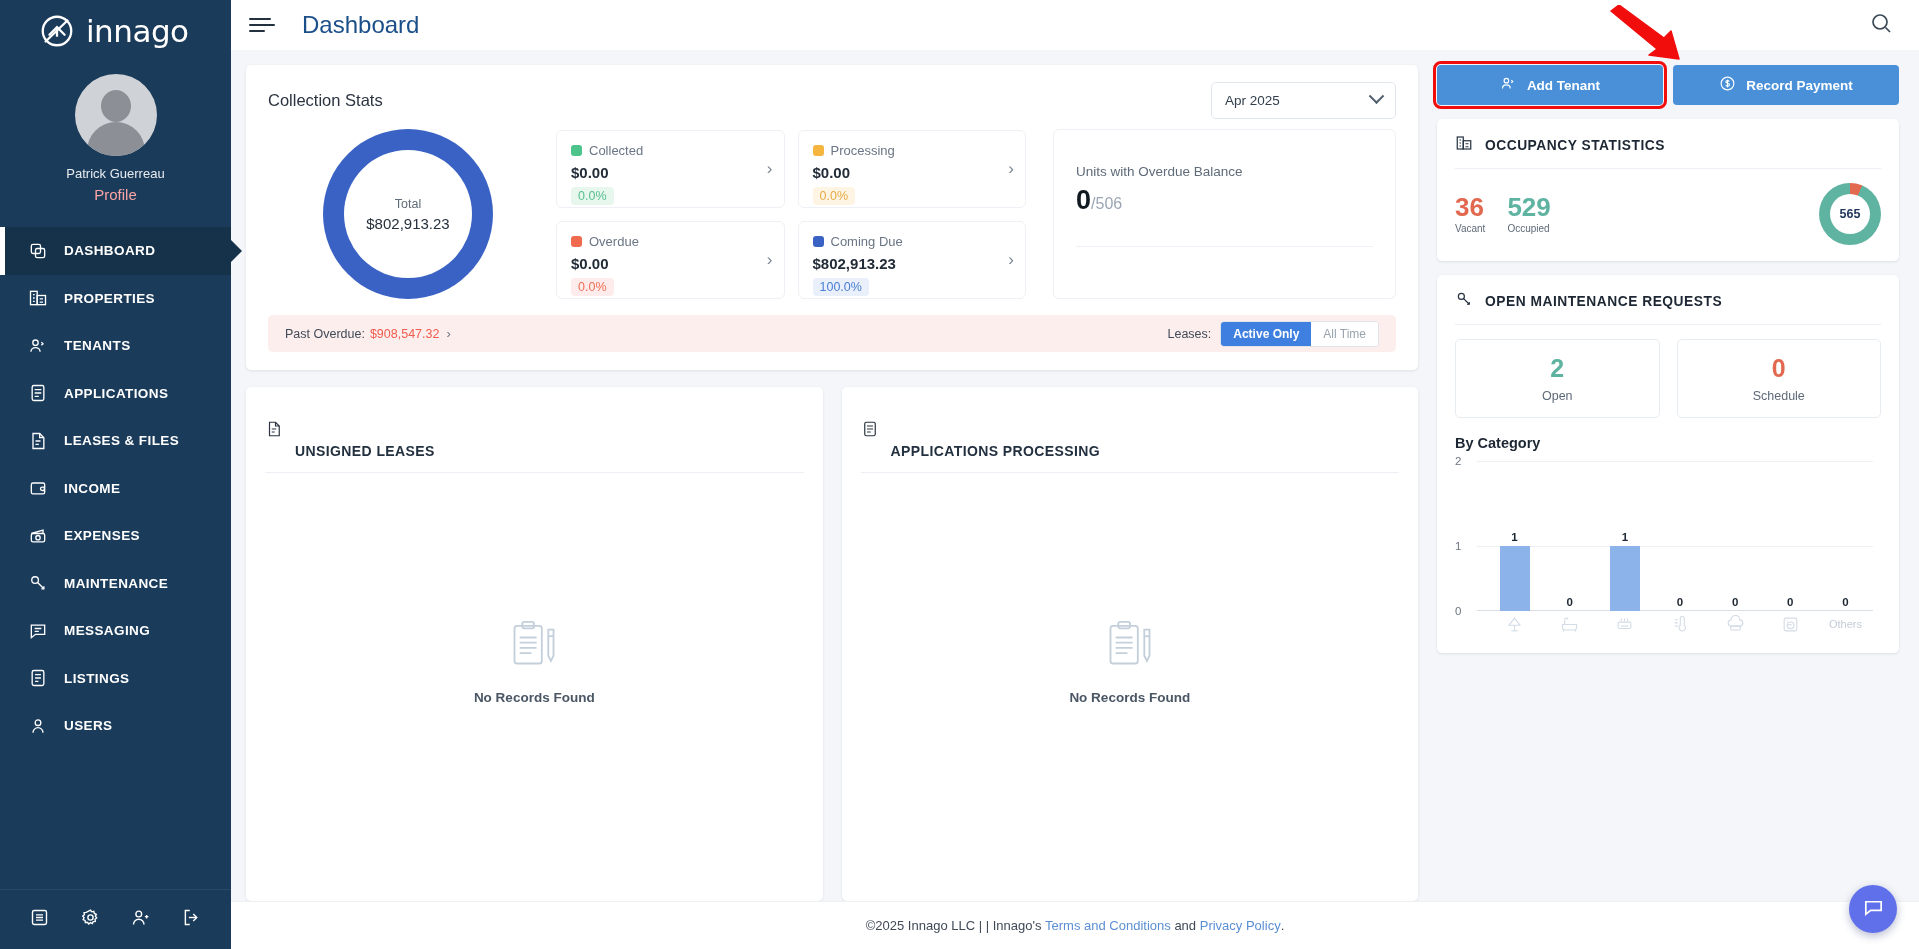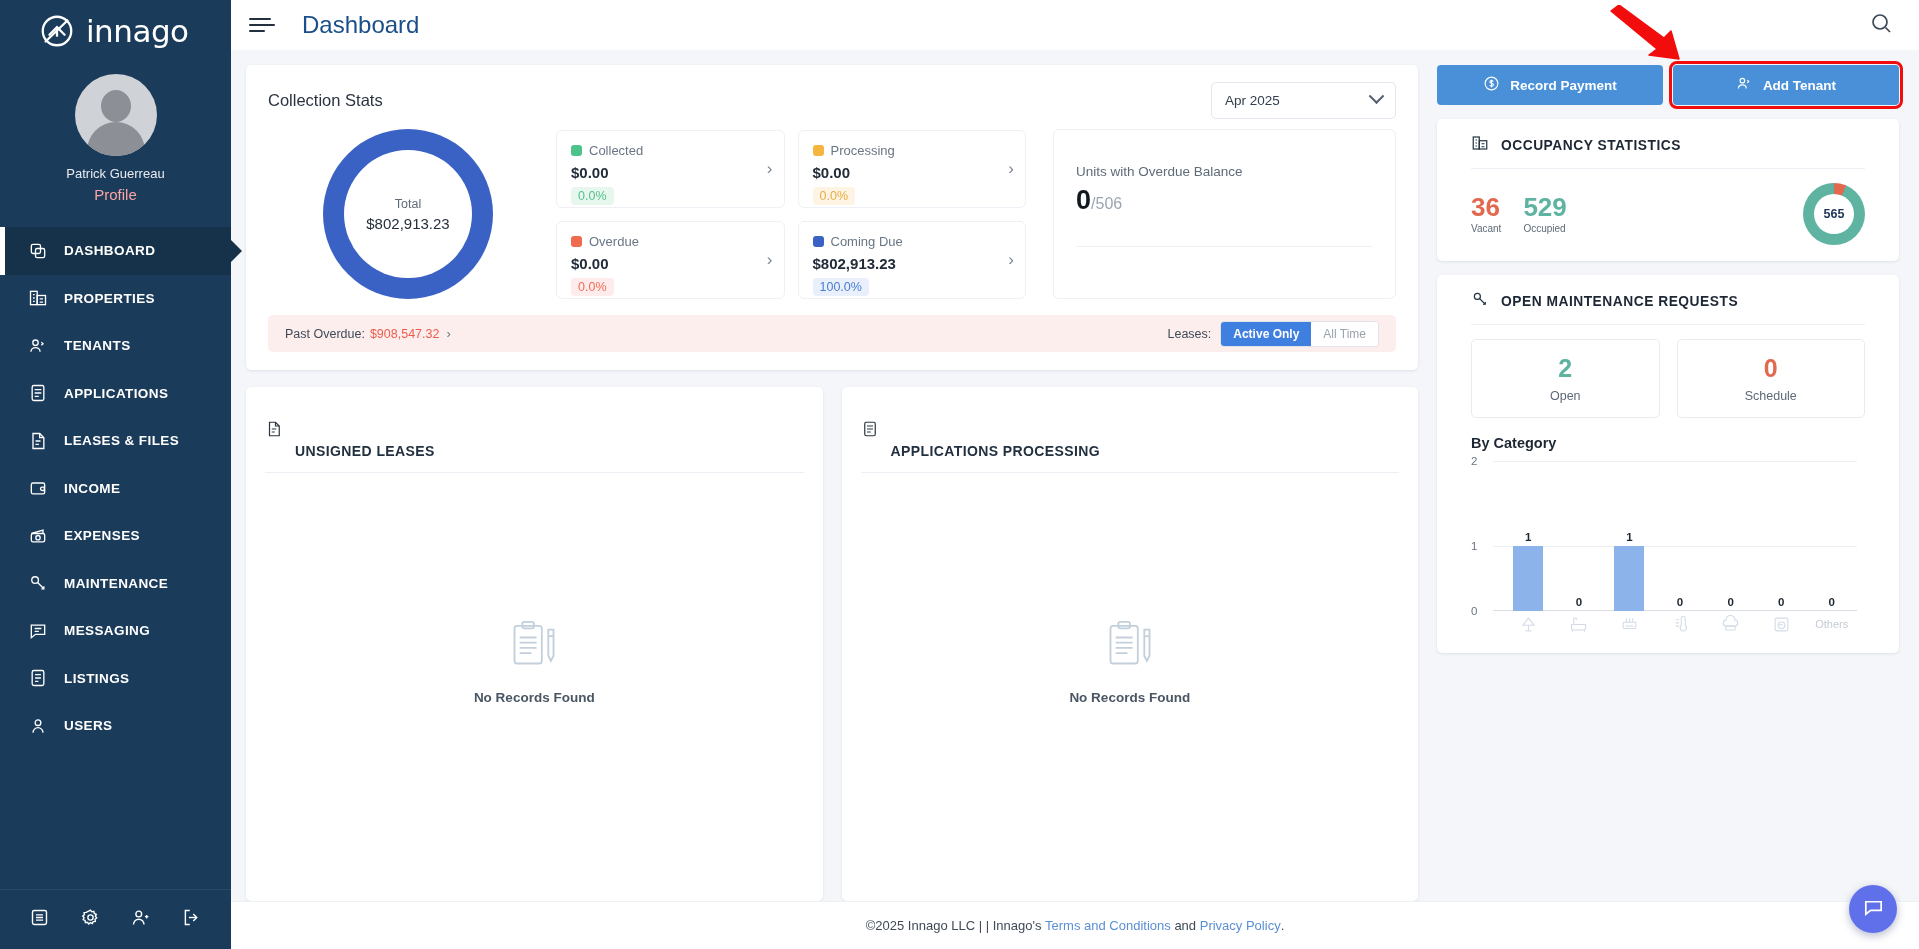--- a/index.html
+++ b/index.html
@@ -147,21 +147,21 @@
   .action-row { display: flex; gap: 10px; }
   .btn {
     flex: 1; height: 40px; background: #4a90d9; color: #fff; border-radius: 4px;
     display: flex; align-items: center; justify-content: center; gap: 10px;
     font-size: 13.5px; font-weight: bold; cursor: pointer; border: none;
     font-family: "Liberation Sans", sans-serif;
   }
   .btn svg { width: 17px; height: 17px; stroke: #fff; fill: none; stroke-width: 1.6; }
   .btn-highlight { outline: 3px solid #f20d0d; outline-offset: 1px; }
 
-  .rpanel { padding: 15px 34px 16px; }
+  .rpanel { padding: 15px 18px 16px; }
   .rp-head { display: flex; align-items: center; gap: 12px; padding-bottom: 12px; }
   .rp-head svg { width: 18px; height: 18px; stroke: #22303f; fill: none; stroke-width: 1.6; }
   .rp-title { font-size: 13.8px; font-weight: bold; color: #1d2733; letter-spacing: 0.5px; }
   .rp-rule { border-top: 1px solid #eceff3; margin-bottom: 14px; }
   .occ-body { display: flex; align-items: center; }
   .occ-nums { display: flex; gap: 22px; }
   .occ-num { text-align: left; }
   .occ-val { font-size: 26px; font-weight: bold; line-height: 1.05; }
   .occ-cap { font-size: 10px; color: #5e6a78; margin-top: 2px; }
   .occ-spacer { flex: 1; }
@@ -508,35 +508,35 @@
                     <path d="M31 14h4"></path>
                   </svg></span>
               <span class="empty-text">No Records Found</span>
             </div>
           </section>
         </div>
       </div>
 
       <div class="col-right">
         <div class="action-row">
+          <button class="btn btn-highlight">
+            <span><svg viewBox="0 0 24 24">
+                  <circle cx="9" cy="8" r="3.2"></circle>
+                  <path d="M3.5 19c0-3 2.5-5 5.5-5s5.5 2 5.5 5"></path>
+                  <path d="M16 7.5l2.5 2M16 11l2.5-2"></path>
+                </svg></span>
+            <span>Add Tenant</span>
+          </button>
           <button class="btn">
             <span><svg viewBox="0 0 24 24">
                   <circle cx="12" cy="12" r="9"></circle>
                   <path d="M14.5 9.2c-.5-.9-1.5-1.3-2.5-1.3-1.3 0-2.3.7-2.3 1.8 0 2.6 5 1.3 5 4 0 1.2-1.1 2-2.6 2-1.1 0-2.2-.5-2.6-1.4"></path>
                   <path d="M12 6.5v11"></path>
                 </svg></span>
             <span>Record Payment</span>
-          </button>
-          <button class="btn btn-highlight">
-            <span><svg viewBox="0 0 24 24">
-                  <circle cx="9" cy="8" r="3.2"></circle>
-                  <path d="M3.5 19c0-3 2.5-5 5.5-5s5.5 2 5.5 5"></path>
-                  <path d="M16 7.5l2.5 2M16 11l2.5-2"></path>
-                </svg></span>
-            <span>Add Tenant</span>
           </button>
         </div>
 
         <section class="card rpanel">
           <div class="rp-head">
             <span><svg viewBox="0 0 24 24">
                   <rect x="3" y="4" width="8" height="16"></rect>
                   <rect x="11" y="9" width="10" height="11"></rect>
                   <path d="M6 8h2M6 12h2M6 16h2M14 13h4M14 17h4"></path>
                 </svg></span>

